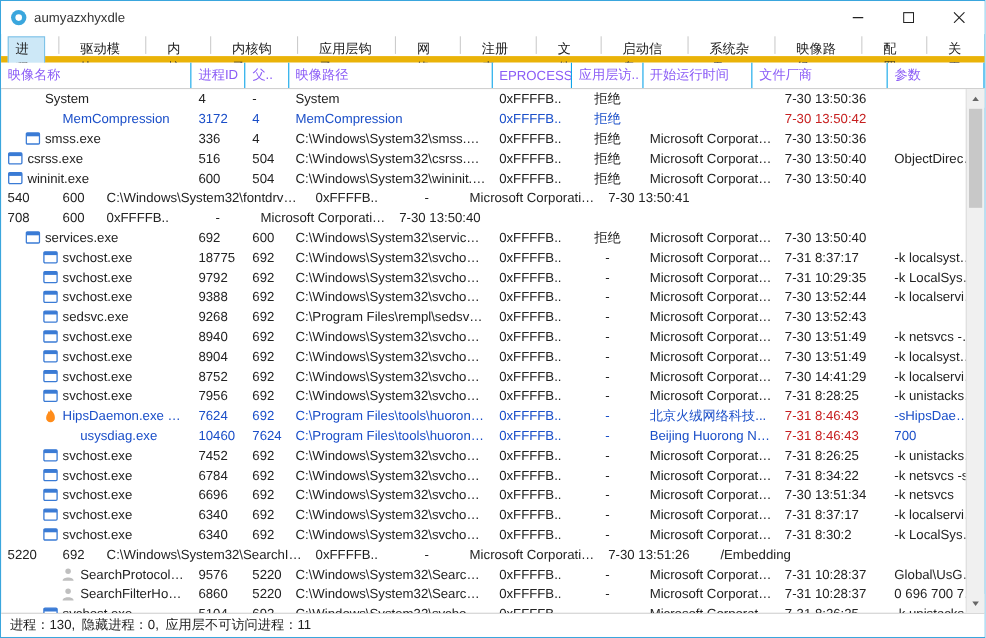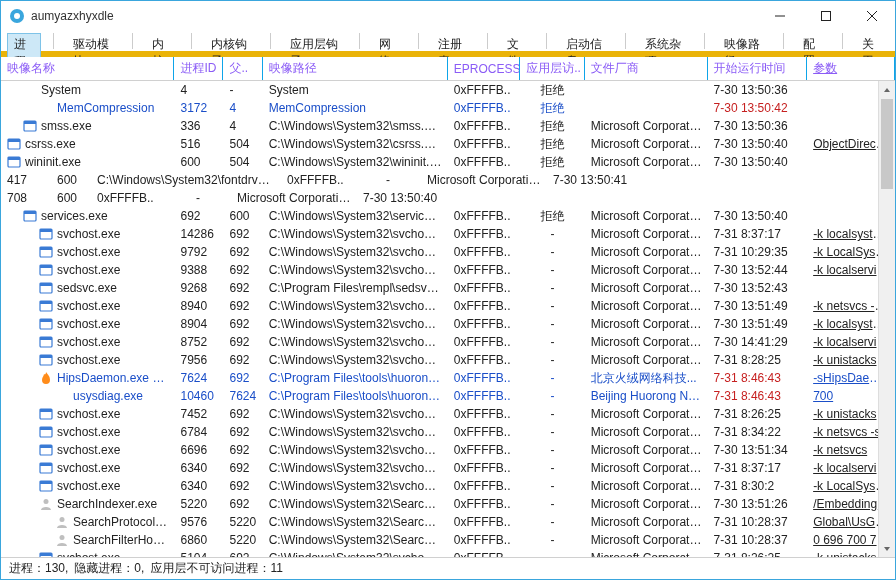--- a/index.html
+++ b/index.html
@@ -21,21 +21,21 @@
 .row { display:flex; height:18px; align-items:center; }
 .cell { padding:0 6px; overflow:hidden; white-space:nowrap; text-overflow:ellipsis; color:#222; }
 .cell .indent { display:inline-block; }
 .ricon { width:14px; height:14px; display:inline-block; vertical-align:middle; margin-right:4px; }
 .blue { color:#1a4ec8; }
 .time-red { color:#c62020; }
 .statusbar { height:22px; border-top:1px solid #d0d0d0; display:flex; align-items:center; padding:0 8px; background:#fff; color:#222;}
 .scrollbar-v { position:absolute; right:0; top:0; bottom:0; width:17px; background:#f0f0f0; border-left:1px solid #ddd;}
 .sarrow { height:17px; background:#f0f0f0; display:flex; align-items:center; justify-content:center;}
 .sthumb { position:absolute; left:2px; right:2px; background:#c8c8c8; border-radius:0;}
-.col0{width:178px;} .col1{width:50px;} .col2{width:40px;} .col3{width:190px;} .col4{width:74px;} .col5{width:66px;} .col6{width:126px;} .col7{width:102px;} .col8{width:90px;text-decoration:underline;}
+.col0{width:178px;} .col1{width:50px;} .col2{width:40px;} .col3{width:190px;} .col4{width:74px;} .col5{width:66px;} .col6{width:126px;} .col7{width:102px;} .col8{width:90px;}
 </style>
 </head>
 <body>
 
 <div class="window">
   <div class="titlebar">
     <svg class="appicon" viewBox="0 0 16 16">
         <circle cx="8" cy="8" r="7" fill="#3aa6dd"></circle>
         <circle cx="8" cy="8" r="3" fill="#fff"></circle>
       </svg>
@@ -88,22 +88,22 @@
       <span class="mitem">关于</span>
     </div>
 
   <div class="headers" id="headers">
       <div class="hcell col0">映像名称</div>
       <div class="hcell col1">进程ID</div>
       <div class="hcell col2">父..</div>
       <div class="hcell col3">映像路径</div>
       <div class="hcell col4">EPROCESS</div>
       <div class="hcell col5">应用层访..</div>
+      <div class="hcell col7">开始运行时间</div>
       <div class="hcell col6">文件厂商</div>
-      <div class="hcell col7">开始运行时间</div>
       <div class="hcell col8">参数</div>
     </div>
 
   <div class="tbody" id="tbody">
       <div class="row">
         <div class="cell col0"><span class="indent" style="width:16px"></span><span class="ricon"></span><span>System</span></div>
         <div class="cell col1">4</div>
         <div class="cell col2">-</div>
         <div class="cell col3">System</div>
         <div class="cell col4">0xFFFFB..</div>
@@ -159,21 +159,21 @@
         <div class="cell col1">600</div>
         <div class="cell col2">504</div>
         <div class="cell col3">C:\Windows\System32\wininit.exe</div>
         <div class="cell col4">0xFFFFB..</div>
         <div class="cell col5" style="text-align: center;">拒绝</div>
         <div class="cell col6">Microsoft Corporation</div>
         <div class="cell col7">7-30 13:50:40</div>
         <div class="cell col8"></div>
       </div>
       <div class="row">
-        <div class="cell col1">417</div>
+        <div class="cell col1">540</div>
         <div class="cell col2">600</div>
         <div class="cell col3">C:\Windows\System32\fontdrvhos..</div>
         <div class="cell col4">0xFFFFB..</div>
         <div class="cell col5" style="text-align: center;">-</div>
         <div class="cell col6">Microsoft Corporation</div>
         <div class="cell col7">7-30 13:50:41</div>
         <div class="cell col8"></div>
       </div>
       <div class="row">
         <div class="cell col1">708</div>
@@ -196,21 +196,21 @@
         <div class="cell col5" style="text-align: center;">拒绝</div>
         <div class="cell col6">Microsoft Corporation</div>
         <div class="cell col7">7-30 13:50:40</div>
         <div class="cell col8"></div>
       </div>
       <div class="row">
         <div class="cell col0"><span class="indent" style="width:32px"></span><span class="ricon"><svg viewBox="0 0 14 14">
               <rect x="1" y="2" width="12" height="10" rx="1" fill="#fff" stroke="#3a7bd5" stroke-width="1.2"></rect>
               <rect x="1" y="2" width="12" height="3" fill="#3a7bd5"></rect>
             </svg></span><span>svchost.exe</span></div>
-        <div class="cell col1">14286</div>
+        <div class="cell col1">18775</div>
         <div class="cell col2">692</div>
         <div class="cell col3">C:\Windows\System32\svchost.exe</div>
         <div class="cell col4">0xFFFFB..</div>
         <div class="cell col5" style="text-align: center;">-</div>
         <div class="cell col6">Microsoft Corporation</div>
         <div class="cell col7">7-31 8:37:17</div>
         <div class="cell col8">-k localsystem.</div>
       </div>
       <div class="row">
         <div class="cell col0"><span class="indent" style="width:32px"></span><span class="ricon"><svg viewBox="0 0 14 14">
@@ -398,24 +398,20 @@
         <div class="cell col1">6340</div>
         <div class="cell col2">692</div>
         <div class="cell col3">C:\Windows\System32\svchost.exe</div>
         <div class="cell col4">0xFFFFB..</div>
         <div class="cell col5" style="text-align: center;">-</div>
         <div class="cell col6">Microsoft Corporation</div>
         <div class="cell col7">7-31 8:30:2</div>
         <div class="cell col8">-k LocalSystem.</div>
       </div>
       <div class="row">
-        <div class="cell col0"><span class="indent" style="width:32px"></span><span class="ricon"><svg viewBox="0 0 14 14">
-              <circle cx="7" cy="4.5" r="2.5" fill="#bfbfbf"></circle>
-              <path d="M2 13 C2 9 12 9 12 13 Z" fill="#bfbfbf"></path>
-            </svg></span><span>SearchIndexer.exe</span></div>
         <div class="cell col1">5220</div>
         <div class="cell col2">692</div>
         <div class="cell col3">C:\Windows\System32\SearchInd...</div>
         <div class="cell col4">0xFFFFB..</div>
         <div class="cell col5" style="text-align: center;">-</div>
         <div class="cell col6">Microsoft Corporation</div>
         <div class="cell col7">7-30 13:51:26</div>
         <div class="cell col8">/Embedding</div>
       </div>
       <div class="row">

